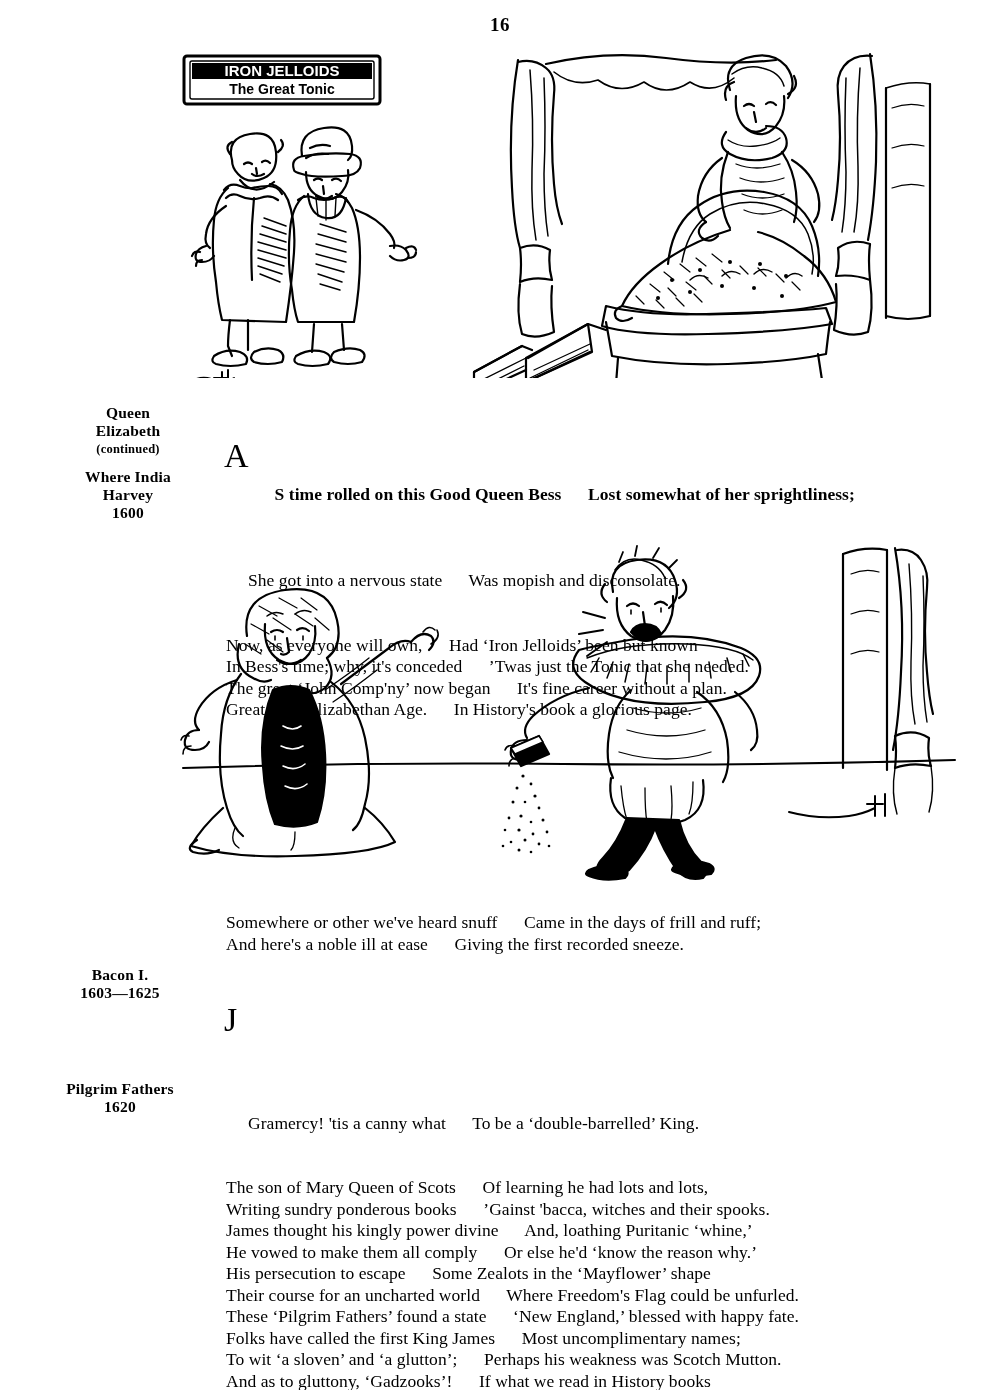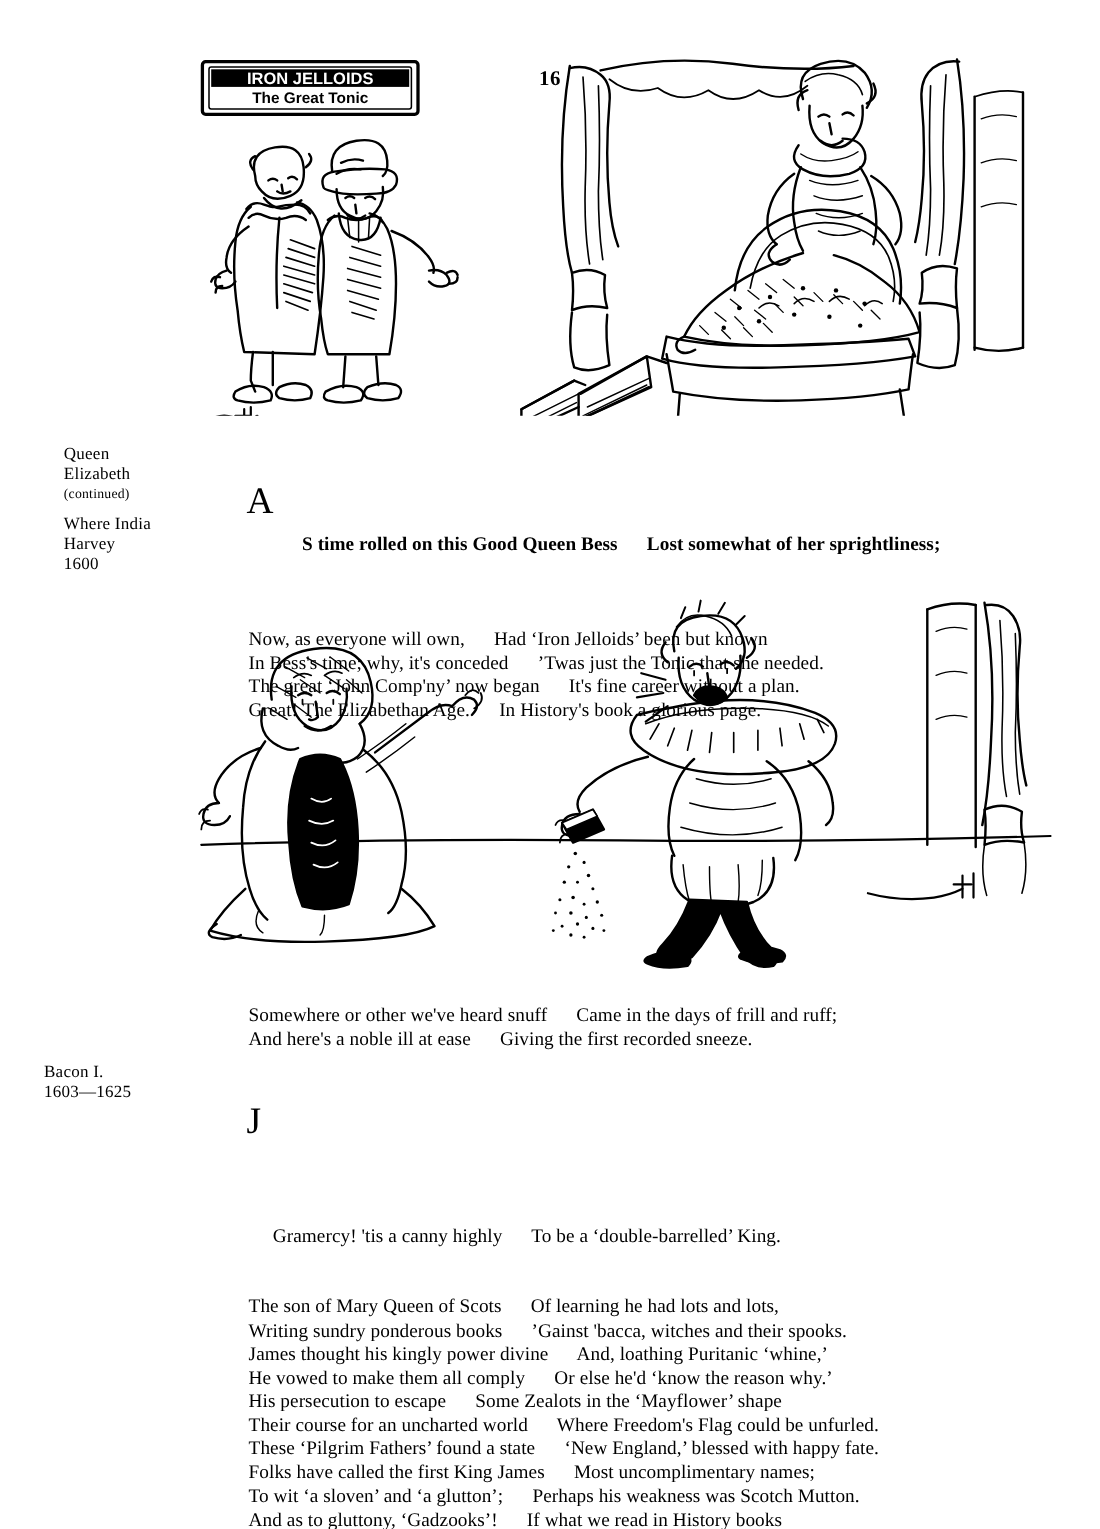--- a/index.html
+++ b/index.html
@@ -23,21 +23,20 @@
   .page-number {
     position: absolute;
     top: 14px;
     left: 0;
     width: 1000px;
     text-align: center;
     font-family: "Liberation Serif", serif;
     font-size: 19px;
     font-weight: bold;
     letter-spacing: 0.5px;
-    margin-top: 47px;
   }
 
   
   .illus1 {
     position: absolute;
     top: 48px;
     left: 170px;
     width: 800px;
     height: 330px;
   }
@@ -76,23 +75,23 @@
     left: -2px;
     top: -2px;
     font-family: "Liberation Serif", serif;
   }
   .dropcap-text1 { padding-left: 22px; display: inline-block; font-weight: bold; }
   .dropcap-line2 { padding-left: 22px; display: inline-block; }
 
   
   .sidenote {
     position: absolute;
-    text-align: left;
+    text-align: center;
     font-family: "Liberation Serif", serif;
-    font-weight: normal;
+    font-weight: bold;
     font-size: 15.5px;
     line-height: 18px;
     letter-spacing: 0.2px;
   }
   .sidenote .small {
     font-size: 12.5px;
     display: block;
   }
   .sn-queen { top: 404px; left: 58px; width: 140px; }
   .sn-eic   { top: 468px; left: 58px; width: 140px; }
@@ -290,20 +289,21 @@
     <div>Where India</div>
     <div>Harvey</div>
     <div>1600</div>
   </div>
 
   <div class="verse verse-1">
     <div class="dropline">
       <span class="dropcap">A</span>
       <span class="dropcap-text1">S time rolled on this Good Queen Bess      Lost somewhat of her sprightliness;</span>
     </div>
+    <div><span class="dropcap-line2">She got into a nervous state      Was mopish and disconsolate.</span></div>
     <div>Now, as everyone will own,      Had ‘Iron Jelloids’ been but known
 In Bess's time; why, it's conceded      ’Twas just the Tonic that she needed.
 The great ‘John Comp'ny’ now began      It's fine career without a plan.
 Great! The Elizabethan Age.      In History's book a glorious page.</div>
   </div>
 
   <div class="illus illus2">
     <svg width="790" height="345" viewBox="0 0 790 345" xmlns="http://www.w3.org/2000/svg">
       <g fill="none" stroke="#000" stroke-width="2.2" stroke-linecap="round" stroke-linejoin="round">
 
@@ -437,27 +437,31 @@
   </div>
 
   <div class="verse verse-2">Somewhere or other we've heard snuff      Came in the days of frill and ruff;
 And here's a noble ill at ease      Giving the first recorded sneeze.</div>
 
   <div class="sidenote sn-james">
     <div>Bacon I.</div>
     <div>1603—1625</div>
   </div>
 
+  <div class="sidenote sn-pilgrim">
+    <div>Pilgrim Fathers</div>
+    <div>1620</div>
+  </div>
 
 
   <div class="verse verse-3">
     <div class="dropline">
       <span class="dropcap">J</span>
     </div>
-    <div><span class="dropcap-line2">Gramercy! 'tis a canny highly      To be a ‘double-barrelled’ King.</span></div>
+    <div><span class="dropcap-line2">Gramercy! 'tis a canny what      To be a ‘double-barrelled’ King.</span></div>
     <div>The son of Mary Queen of Scots      Of learning he had lots and lots,
 Writing sundry ponderous books      ’Gainst 'bacca, witches and their spooks.
 James thought his kingly power divine      And, loathing Puritanic ‘whine,’
 He vowed to make them all comply      Or else he'd ‘know the reason why.’
 His persecution to escape      Some Zealots in the ‘Mayflower’ shape
 Their course for an uncharted world      Where Freedom's Flag could be unfurled.
 These ‘Pilgrim Fathers’ found a state      ‘New England,’ blessed with happy fate.
 Folks have called the first King James      Most uncomplimentary names;
 To wit ‘a sloven’ and ‘a glutton’;      Perhaps his weakness was Scotch Mutton.
 And as to gluttony, ‘Gadzooks’!      If what we read in History books

